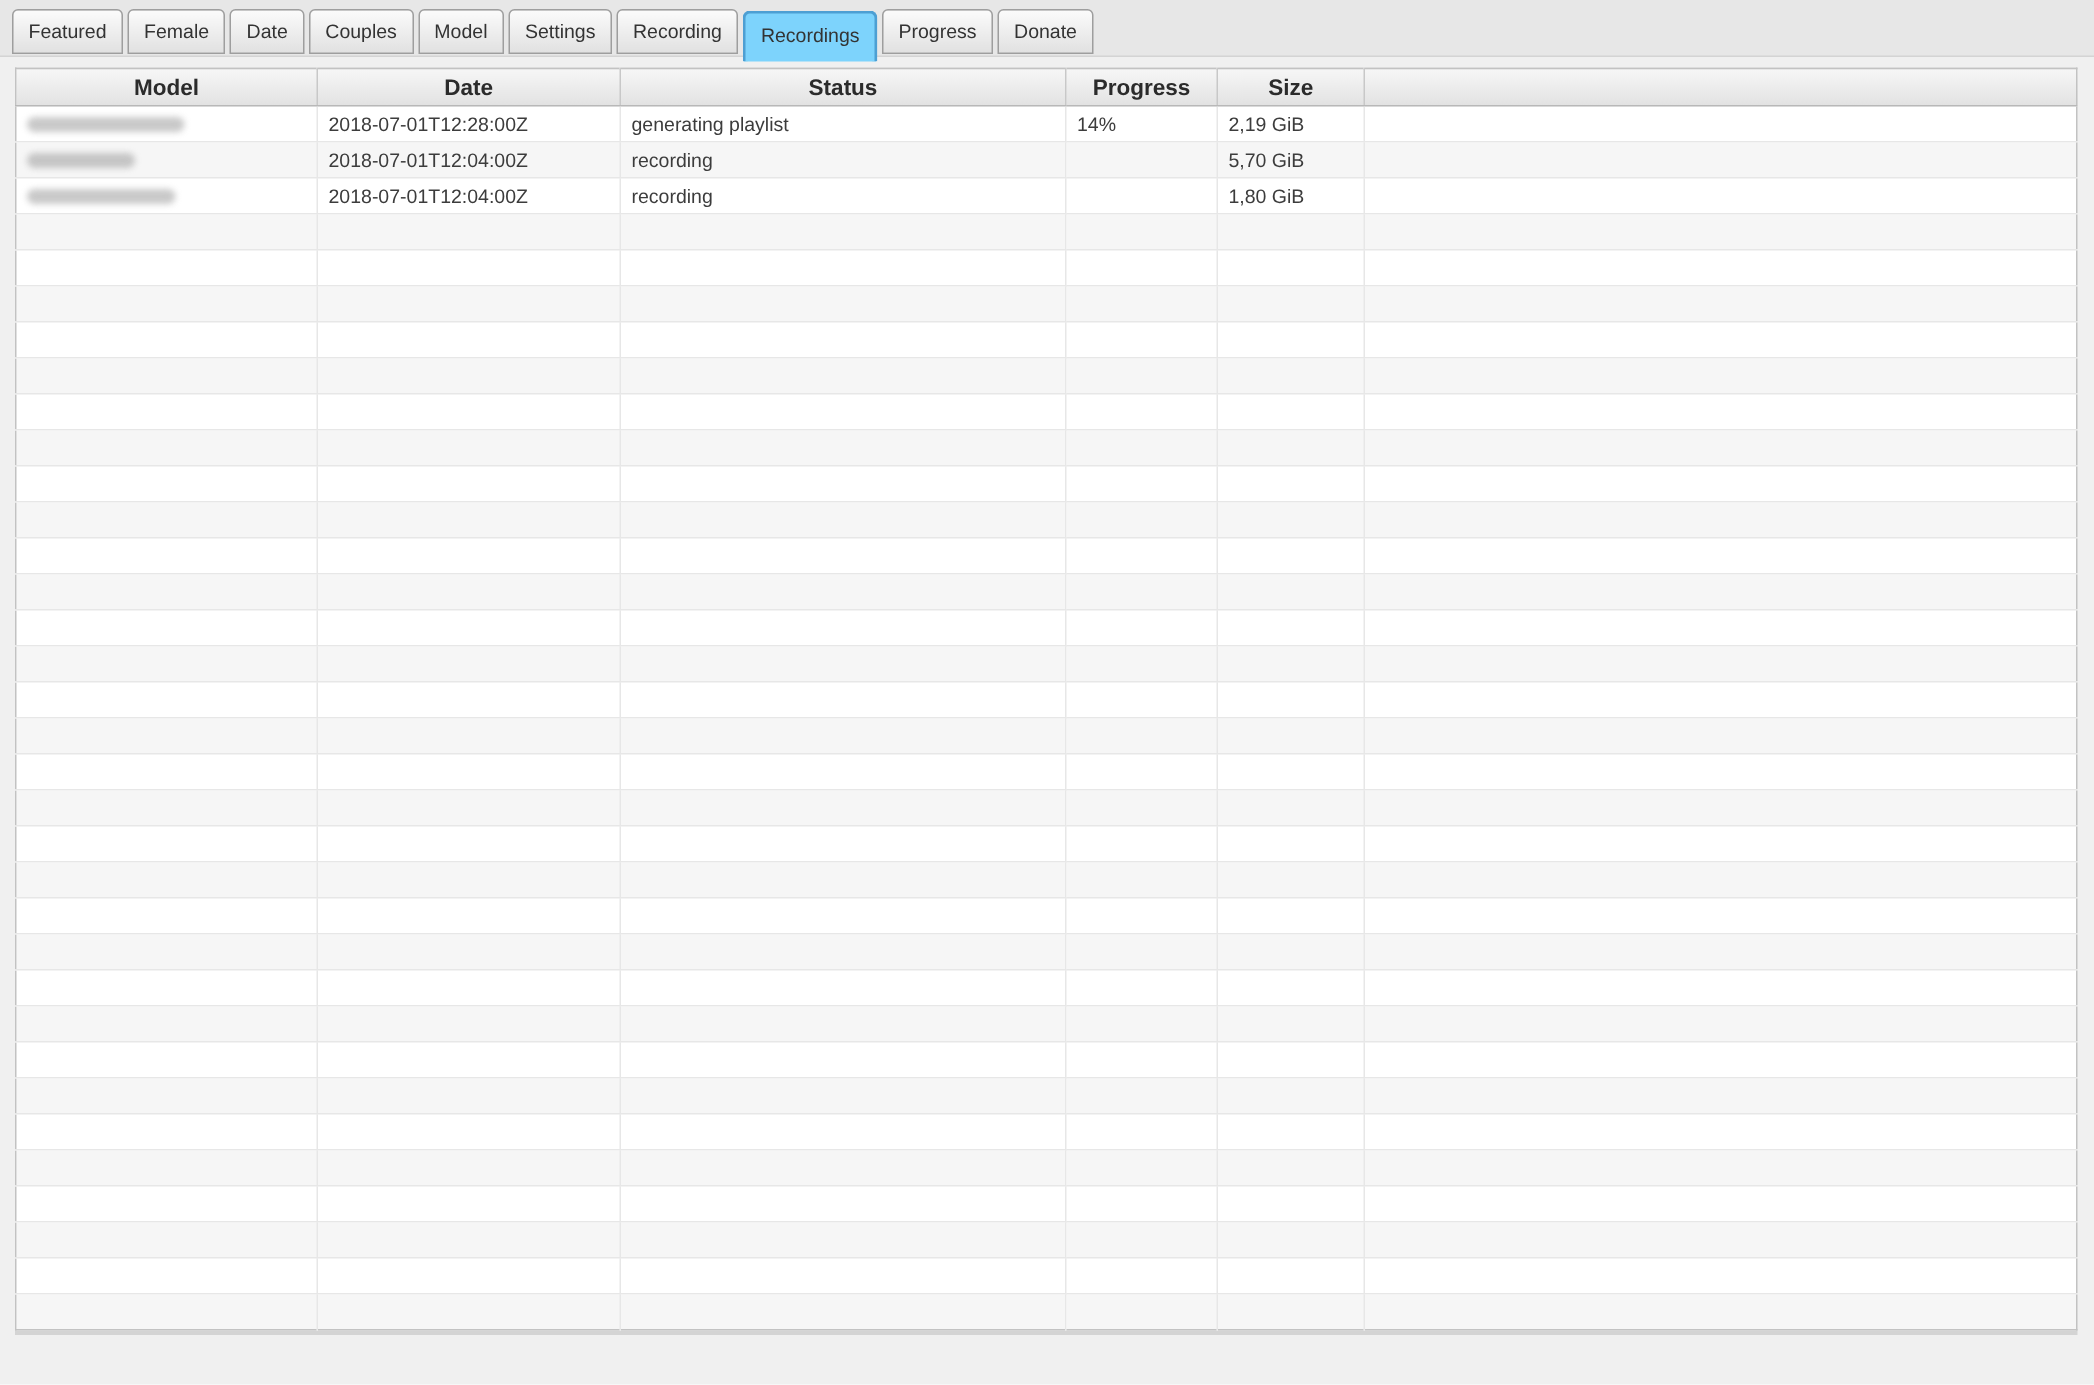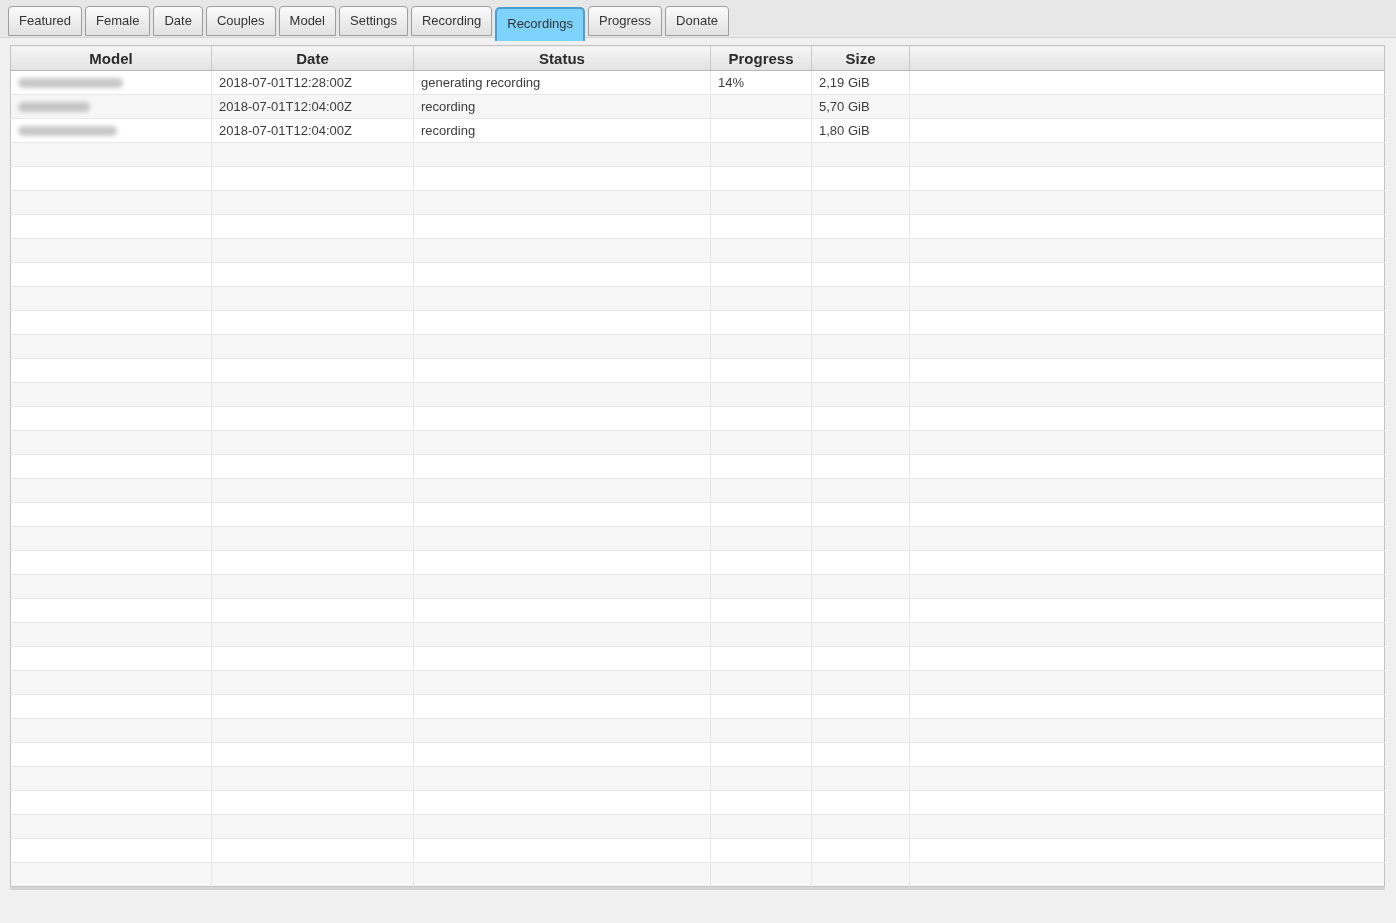--- a/index.html
+++ b/index.html
@@ -137,21 +137,21 @@
         <th>Status</th>
         <th>Progress</th>
         <th>Size</th>
         <th></th>
       </tr>
     </thead>
     <tbody>
       <tr>
         <td><span class="redacted" style="width: 105px;"></span></td>
         <td>2018-07-01T12:28:00Z</td>
-        <td>generating recording</td>
+        <td>generating playlist</td>
         <td>14%</td>
         <td>2,19 GiB</td>
         <td></td>
       </tr>
       <tr>
         <td><span class="redacted" style="width: 72px;"></span></td>
         <td>2018-07-01T12:04:00Z</td>
         <td>recording</td>
         <td></td>
         <td>5,70 GiB</td>

